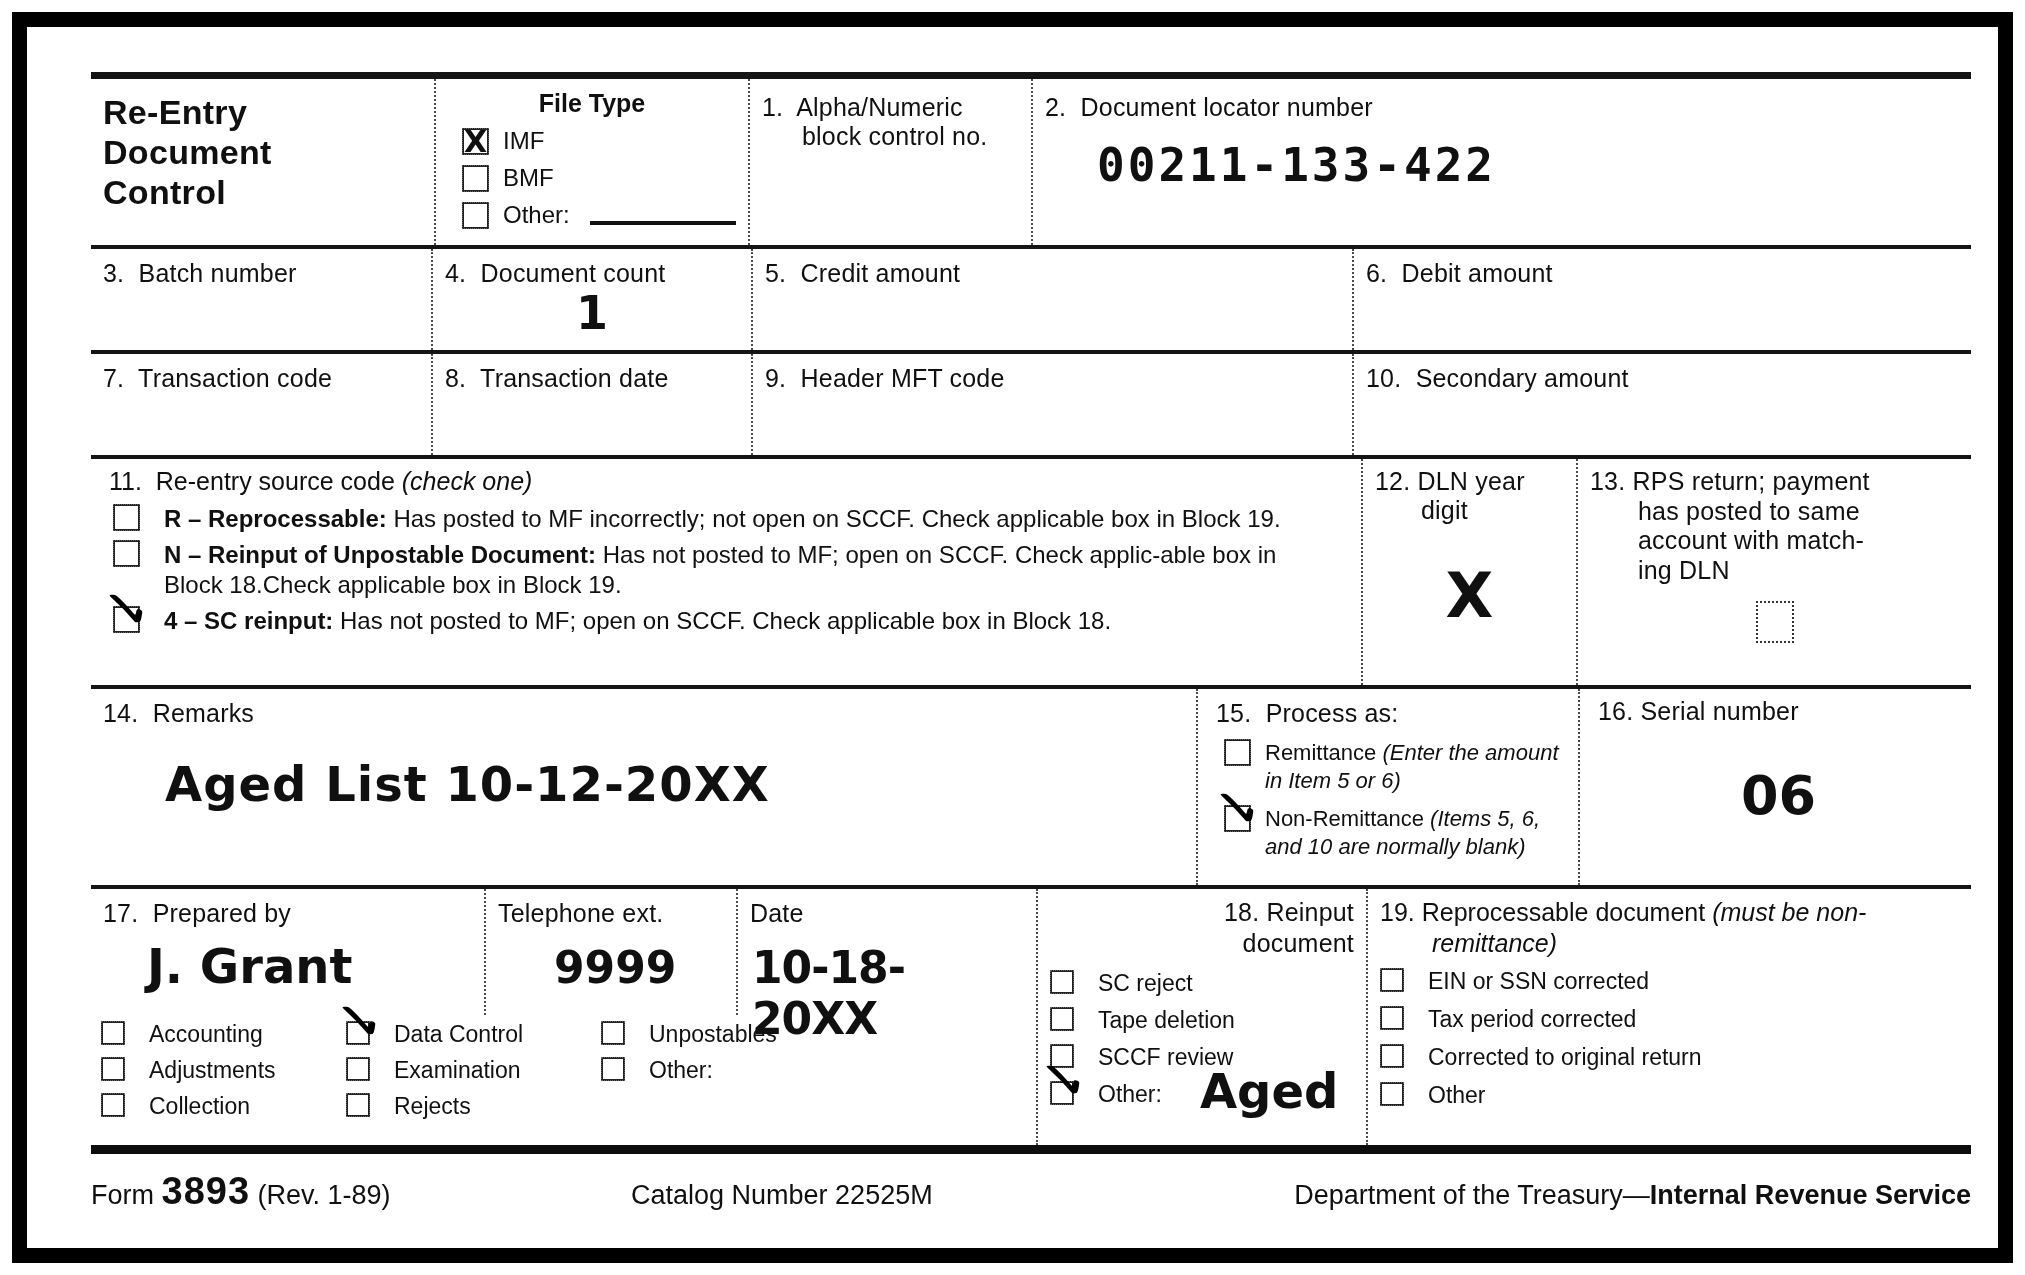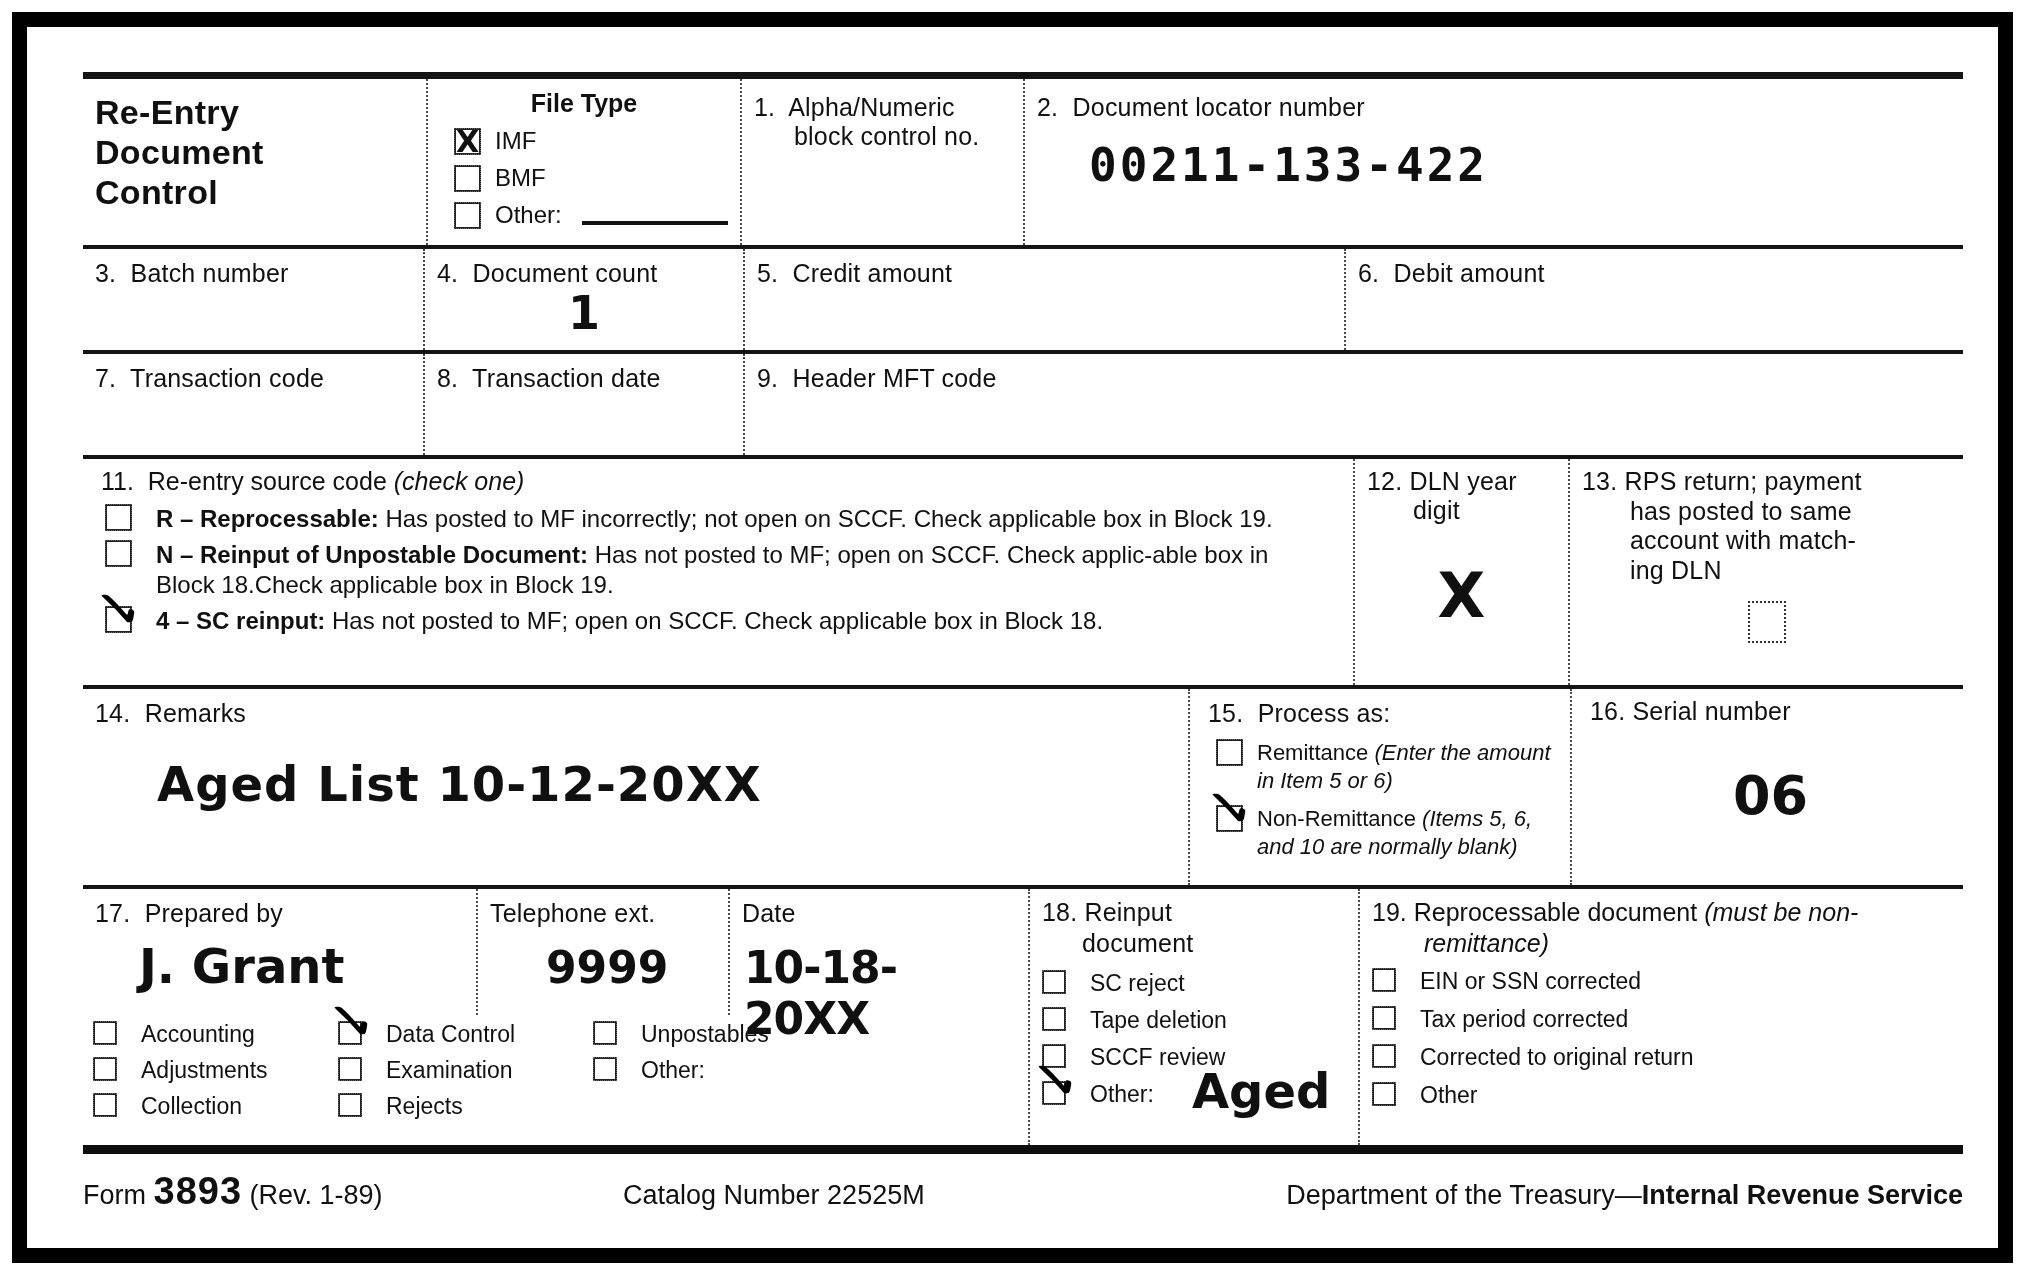--- a/index.html
+++ b/index.html
@@ -1,21 +1,21 @@
 <!DOCTYPE html>
 <html><head>
 <meta charset="utf-8">
 <style>
   * { margin:0; padding:0; box-sizing:border-box; }
   html,body { width:2025px; height:1275px; background:#fff; }
   body { font-family:"Liberation Sans", sans-serif; color:#101010; position:relative; overflow:hidden; }
 
   .frame { position:absolute; inset:12px; border:15px solid #000; pointer-events:none; }
 
-  .form { position:absolute; left:83px; top:72px; width:1880px; }
+  .form { position:absolute; left:91px; top:72px; width:1880px; }
 
   .row { display:flex; border-top:4px solid #141414; align-items:stretch; }
   .row.first { border-top-width:7px; }
   .cell { border-right:2px dotted #4a4a4a; padding:10px 12px; position:relative; }
   .cell:last-child { border-right:none; }
 
   .lbl { font-size:25px; letter-spacing:.2px; }
   .hangline { display:block; }
   .indent { padding-left:40px; }
 
@@ -71,21 +71,21 @@
   .b17-sub + .b17-sub { border-left:2px dotted #4a4a4a; }
   .sub-prep { width:393px; }
   .sub-tel { width:252px; }
   .sub-date { flex:1; }
   .hw-name { margin:10px 0 0 44px; font-family:"DejaVu Sans", sans-serif; font-weight:700; font-size:48px; }
   .hw-tel { margin:14px 0 0 56px; font-family:"DejaVu Sans", sans-serif; font-weight:700; font-size:44px; }
   .hw-date { margin:14px 0 0 2px; font-family:"DejaVu Sans", sans-serif; font-weight:700; font-size:44px; letter-spacing:-1px; }
   .b17-grid { display:grid; grid-template-columns:245px 255px auto; padding:6px 0 0 10px; row-gap:9px; align-content:start; }
   .cbx-item { display:flex; align-items:flex-start; gap:24px; font-size:23px; }
   .c-b18 { width:330px; padding-top:8px; }
-  .b18-head span { display:block; font-size:25px; line-height:1.25; }
+  .b18-head span { display:block; font-size:25px; line-height:1.25;text-align:right; }
   .b18-head span + span { padding-left:40px; }
   .b18-opts { margin-top:10px; display:flex; flex-direction:column; gap:10px; }
   .c-b19 { flex:1; padding-top:8px; }
   .b19-head { font-size:25px; line-height:1.25; max-width:540px; padding-left:52px; text-indent:-52px; margin-bottom:8px; }
   .b19-opts { display:flex; flex-direction:column; gap:11px; }
   .hw-aged { font-family:"DejaVu Sans", sans-serif; font-weight:700; font-size:48px; margin-left:14px; line-height:.6; position:relative; top:-4px; }
 
   
   .cb { width:27px; height:27px; min-width:27px; border:2px solid #222; outline:1px dotted #666; outline-offset:-1px; display:inline-block; position:relative; background:#fff; }
   .cb.small { width:24px; height:24px; min-width:24px; }
@@ -167,20 +167,23 @@
   <div class="row r3">
     <div class="cell c-b7">
       <div class="lbl">7.&nbsp; Transaction code</div>
     </div>
     <div class="cell c-b8">
       <div class="lbl">8.&nbsp; Transaction date</div>
     </div>
     <div class="cell c-b9">
       <div class="lbl">9.&nbsp; Header MFT code</div>
     </div>
+    <div class="cell c-b10">
+      <div class="lbl">10.&nbsp; Secondary amount</div>
+    </div>
   </div>
 
   <div class="row r4">
     <div class="cell c-b11">
       <div class="b11-head"><span>11.&nbsp; Re-entry source code </span><i class="it">(check one)</i></div>
       <div class="b11-opt">
         <span class="cb"></span>
         <div class="opt-text"><b>R – Reprocessable:</b><span> Has posted to MF incorrectly; not open on SCCF.  Check applicable box in Block 19.</span></div>
       </div>
       <div class="b11-opt">

